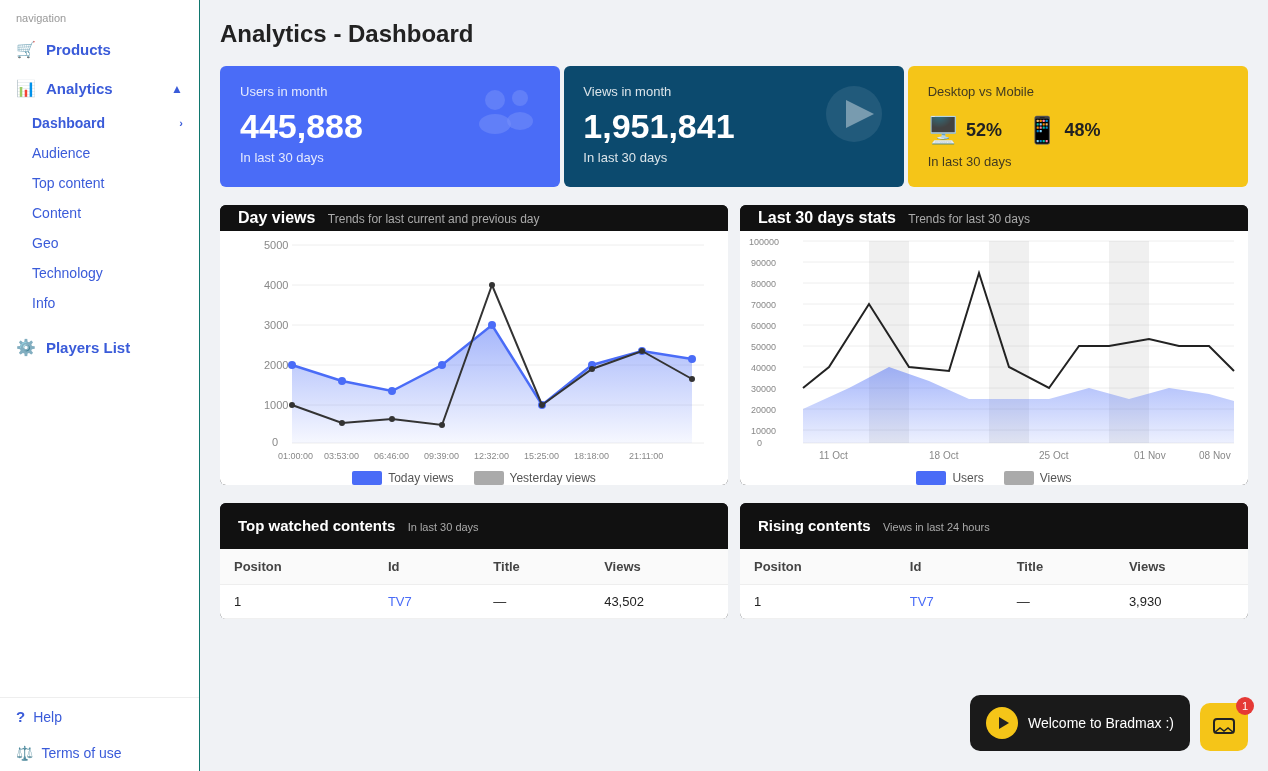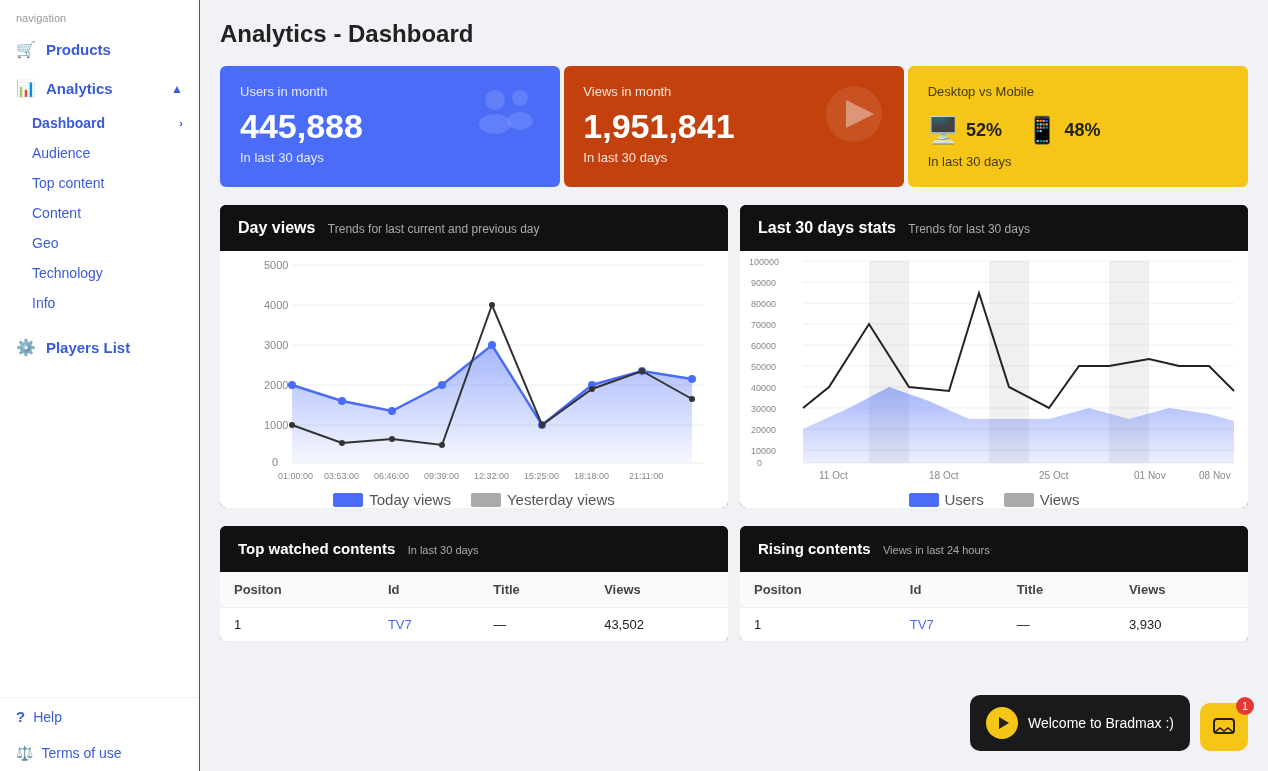--- a/index.html
+++ b/index.html
@@ -80,21 +80,21 @@
       margin-bottom: 18px;
     }
     .stat-card {
       flex: 1;
       border-radius: 6px;
       padding: 18px 20px;
       position: relative;
       min-height: 120px;
     }
     .stat-card.blue { background: #4a6cf7; color: #fff; }
-    .stat-card.dark { background: #c2410c; color: #fff; padding-left: 19px; }
+    .stat-card.dark { background: #0c4a6e; color: #fff; padding-left: 19px; }
     .stat-card.yellow { background: #f5c518; color: #222; }
     .stat-card-label { font-size: 13px; opacity: 0.85; }
     .stat-card-value { font-size: 34px; font-weight: 700; margin: 8px 0 4px; }
     .stat-card-sub { font-size: 13px; opacity: 0.85; }
     .stat-card-icon {
       position: absolute;
       right: 20px;
       top: 18px;
       font-size: 52px;
       opacity: 0.25;
@@ -117,36 +117,36 @@
     }
     .chart-card {
       flex: 1;
       background: #1a1a1a;
       border-radius: 6px;
       padding: 0;
       overflow: hidden;
     }
     .chart-header {
       background: #111;
-      padding: 14px 18px;
+      padding: 4px 18px;
       color: #fff;
     }
     .chart-title { font-size: 16px; font-weight: 700; display: inline; }
     .chart-subtitle { font-size: 12px; color: #aaa; margin-left: 8px; }
     .chart-body {
       background: #fff;
       padding: 0;
     }
     .chart-legend {
       display: flex;
       gap: 20px;
       justify-content: center;
       margin-top: 10px;
     }
-    .legend-item { display: flex; align-items: center; gap: 6px; font-size: 15px; color: #555; }
+    .legend-item { display: flex; align-items: center; gap: 6px; font-size: 12px; color: #555; }
     .legend-box { width: 30px; height: 14px; border-radius: 2px; }
     .legend-box.blue { background: #4a6cf7; }
     .legend-box.gray { background: #aaa; }
 
     
     .table-row {
       display: flex;
       gap: 12px;
     }
     .table-card {

